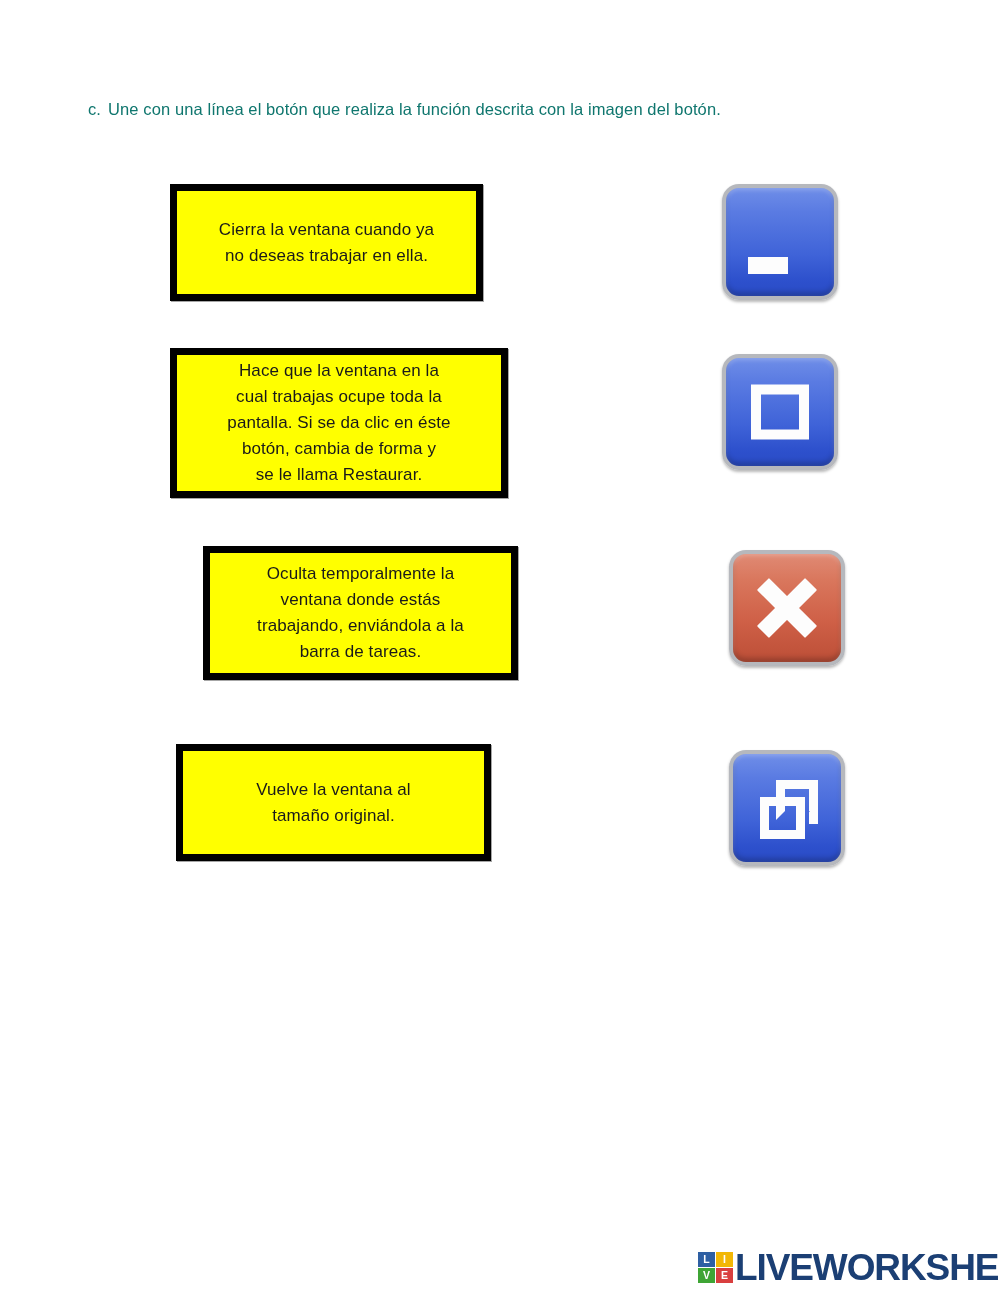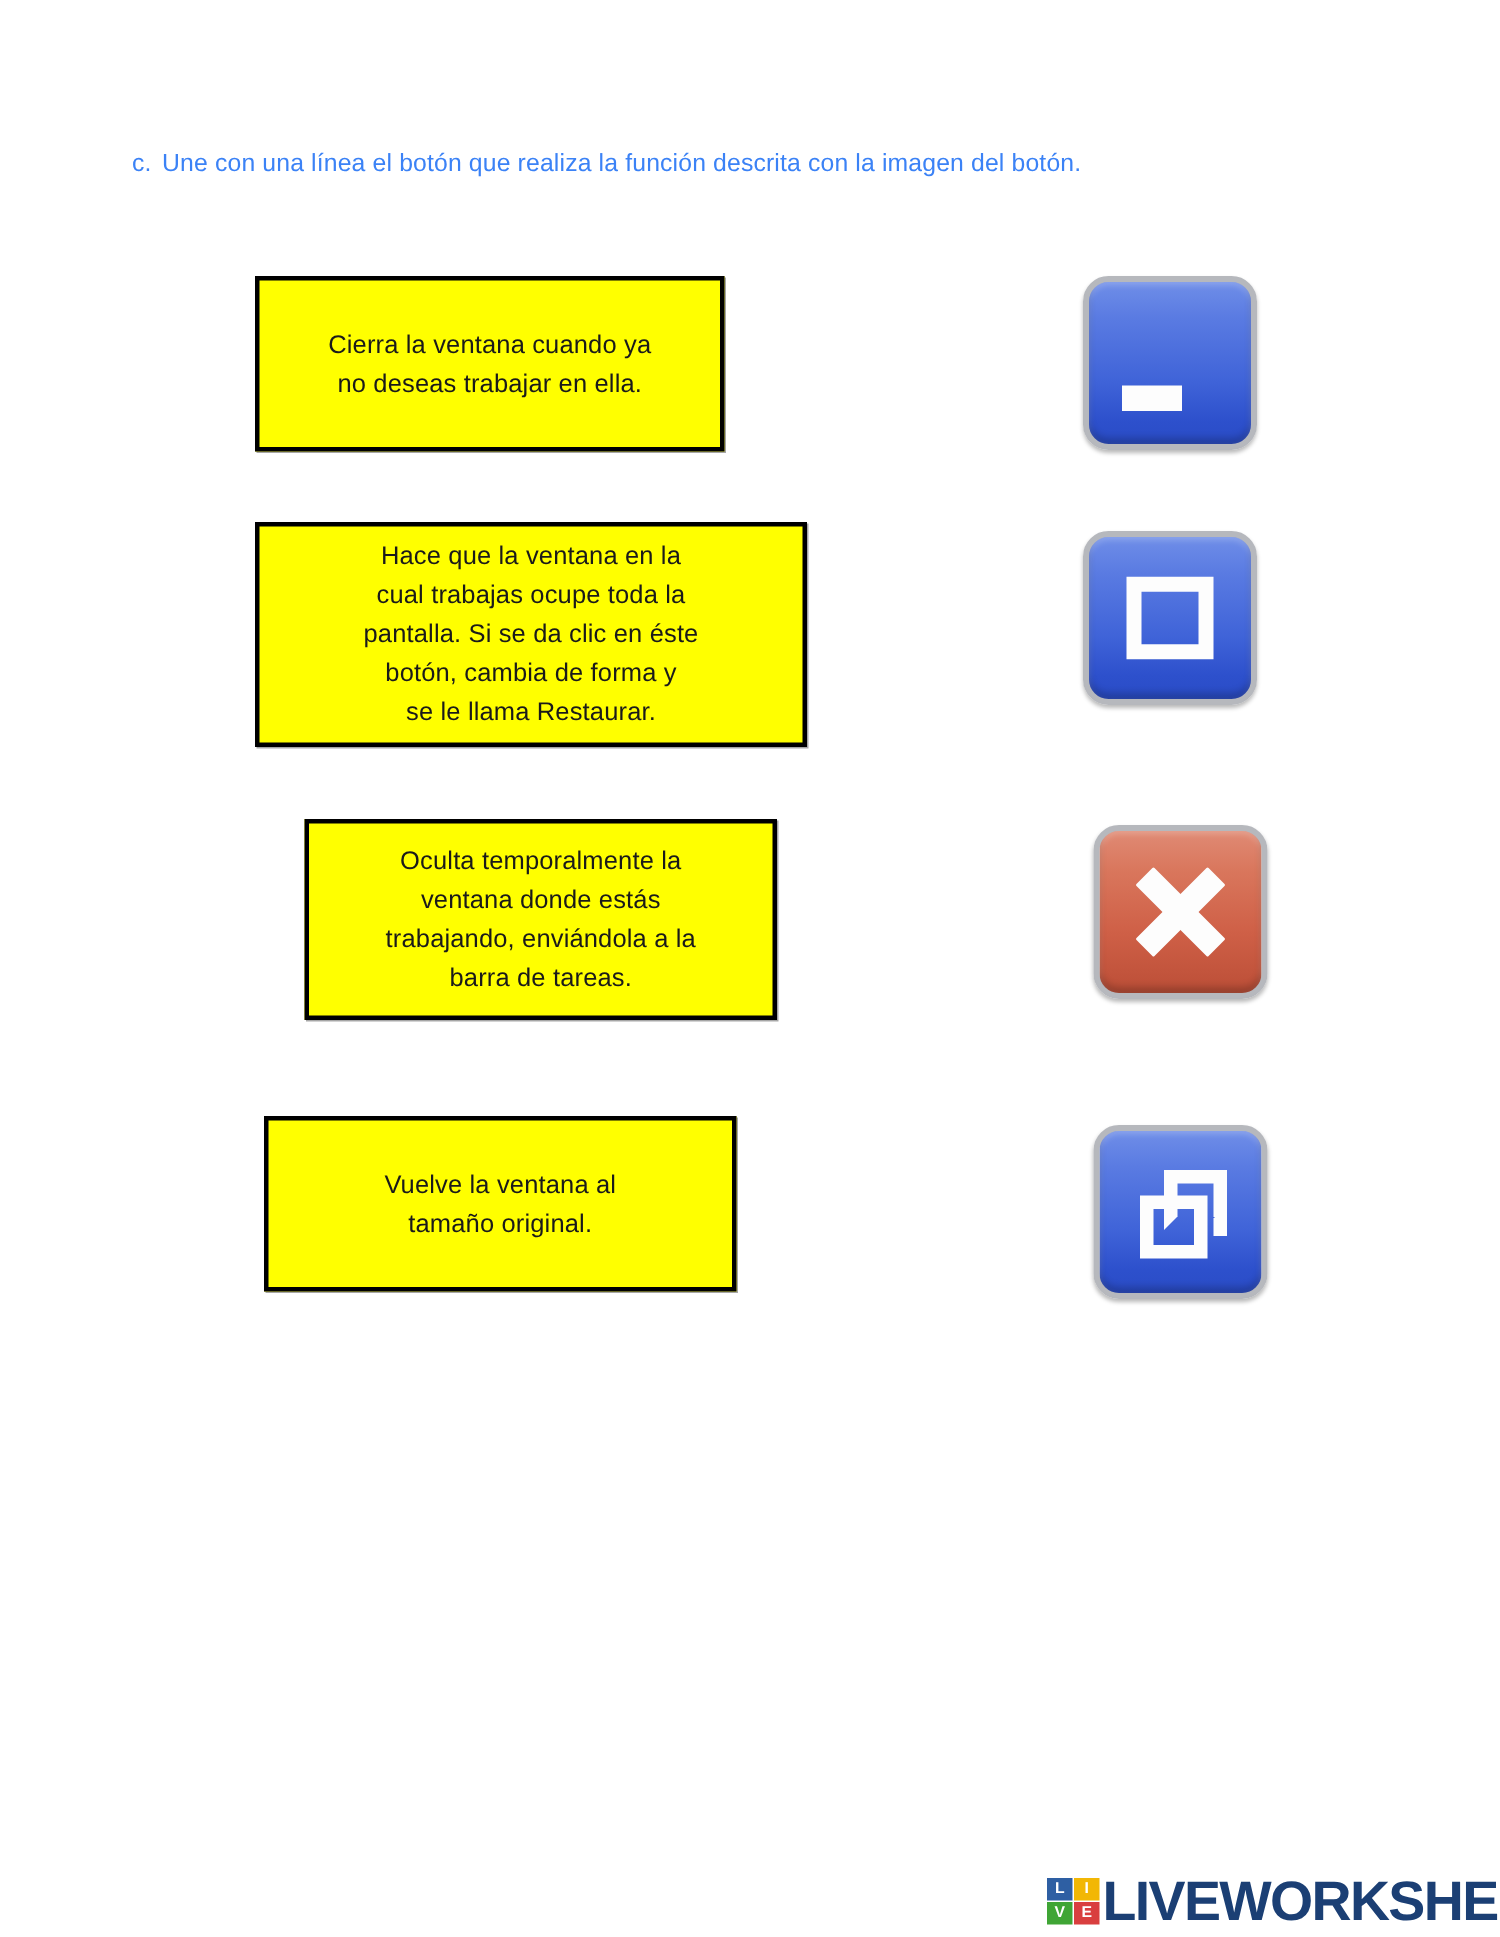--- a/index.html
+++ b/index.html
@@ -19,55 +19,55 @@
 
   
   .instruction {
     position: absolute;
     left: 88px;
     top: 98px;
     width: 860px;
     font-size: 16.5px;
     line-height: 22px;
     letter-spacing: 0.1px;
-    color: #3b82f6;
+    color: #0f766e;
     white-space: nowrap;
   }
   .instruction .marker { margin-right: 7px; }
 
   
   .exercise {
     position: absolute;
     left: 0;
     top: 170px;
     width: 1000px;
   }
 
   
   .card {
     position: absolute;
     background: #ffff00;
-    border: 3px solid #000000;
+    border: 7px solid #000000;
     display: flex;
     align-items: center;
     justify-content: center;
     text-align: center;
     box-shadow: 1px 1px 0 rgba(0,0,0,0.35);
   }
   .card-text {
     font-size: 17px;
     line-height: 26px;
     color: #1a1a1a;
     padding: 0 10px;
     letter-spacing: 0.1px;
     white-space: pre-line;
   }
 
   .card-1 { left: 170px; top: 14px;  width: 313px; height: 117px; }
-  .card-2 { left: 170px; top: 178px; width: 368px; height: 150px; }
+  .card-2 { left: 170px; top: 178px; width: 338px; height: 150px; }
   .card-3 { left: 170px; top: 376px; width: 315px; height: 134px; margin-left: 33px; }
   .card-4 { left: 176px; top: 574px; width: 315px; height: 117px; text-align: center; }
 
   
   .btn-wrap {
     position: absolute;
     width: 116px;
     height: 116px;
   }
   .btn-1 { left: 722px; top: 14px;  }

